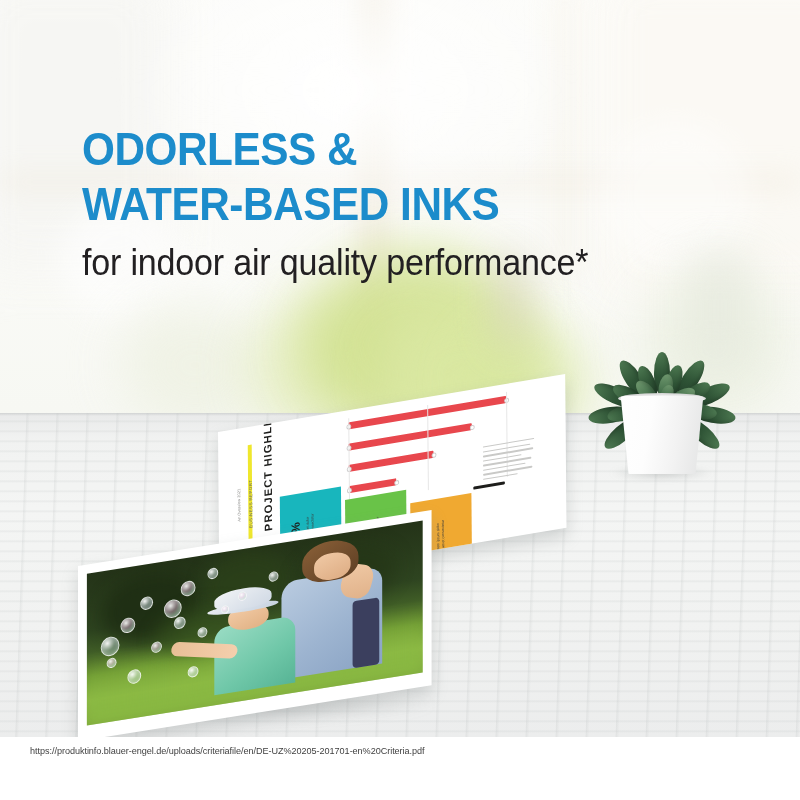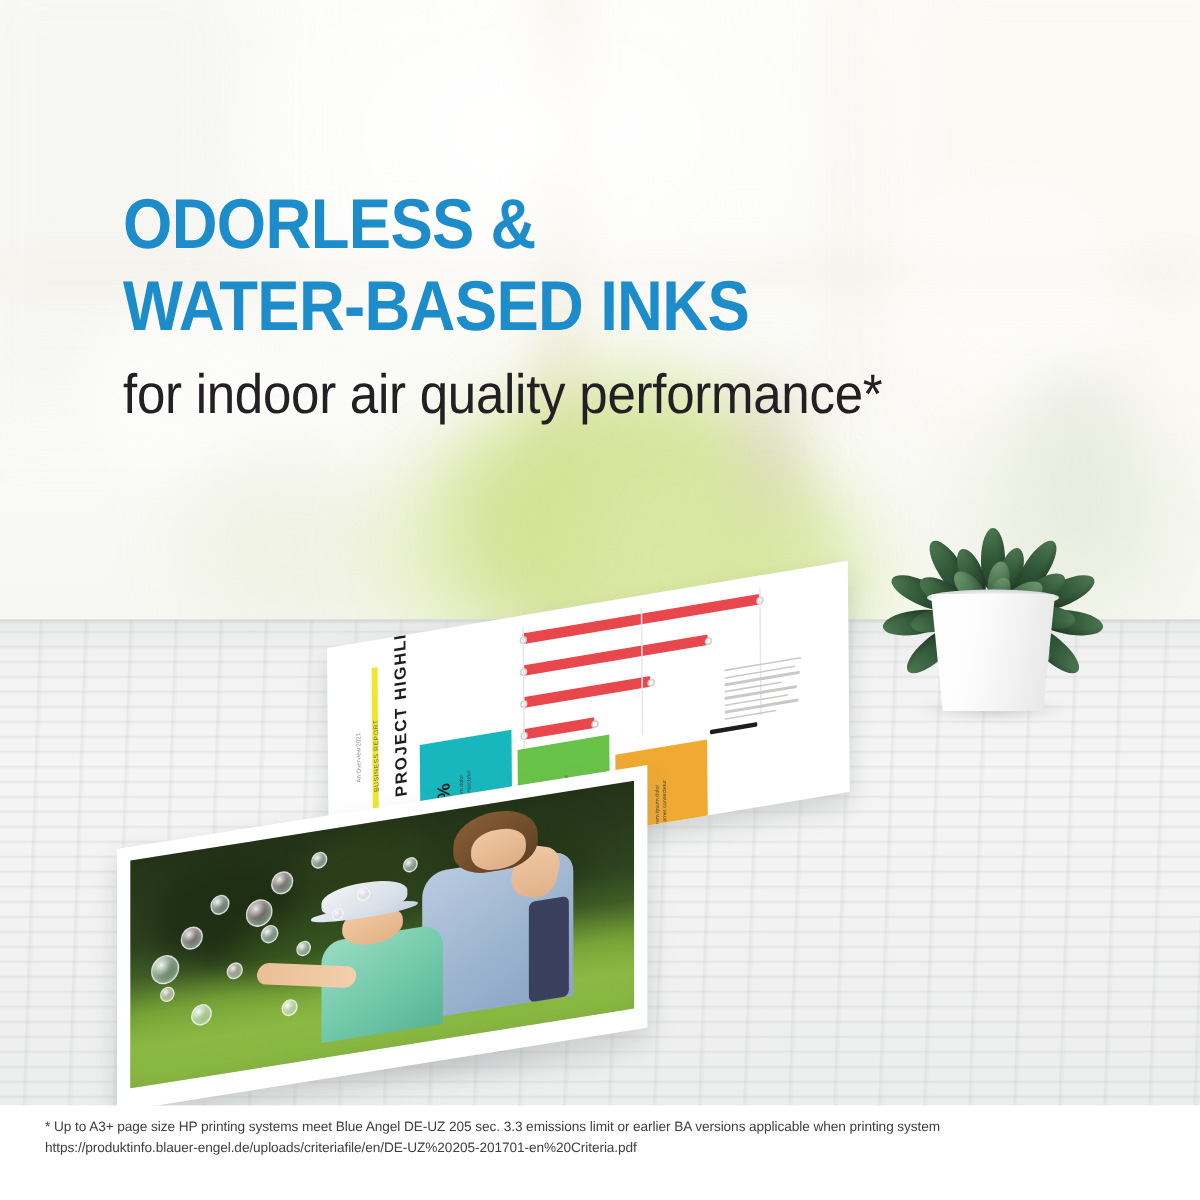--- a/index.html
+++ b/index.html
@@ -374,17 +374,16 @@
           <div class="bubble" style="left: 12%; top: 68%; width: 12px; height: 12px;"></div>
           <div class="bubble" style="left: 30%; top: 72%; width: 9px; height: 9px;"></div>
           <div class="bubble" style="left: 54%; top: 18%; width: 8px; height: 8px;"></div>
           <div class="bubble tint" style="left: 6%; top: 58%; width: 8px; height: 8px;"></div>
           <div class="bubble tint" style="left: 40%; top: 35%; width: 6px; height: 6px;"></div>
         </div>
     </div>
   </div>
 
   <div class="footnote">
-    <p>* Up to A3+ page size HP printing systems meet Blue Angel DE-UZ 205 sec. 3.3 emissions limit or earlier BA versions applicable when printing system</p>
     <p>https://produktinfo.blauer-engel.de/uploads/criteriafile/en/DE-UZ%20205-201701-en%20Criteria.pdf</p>
   </div>
 
 </div>
 
 </body></html>

